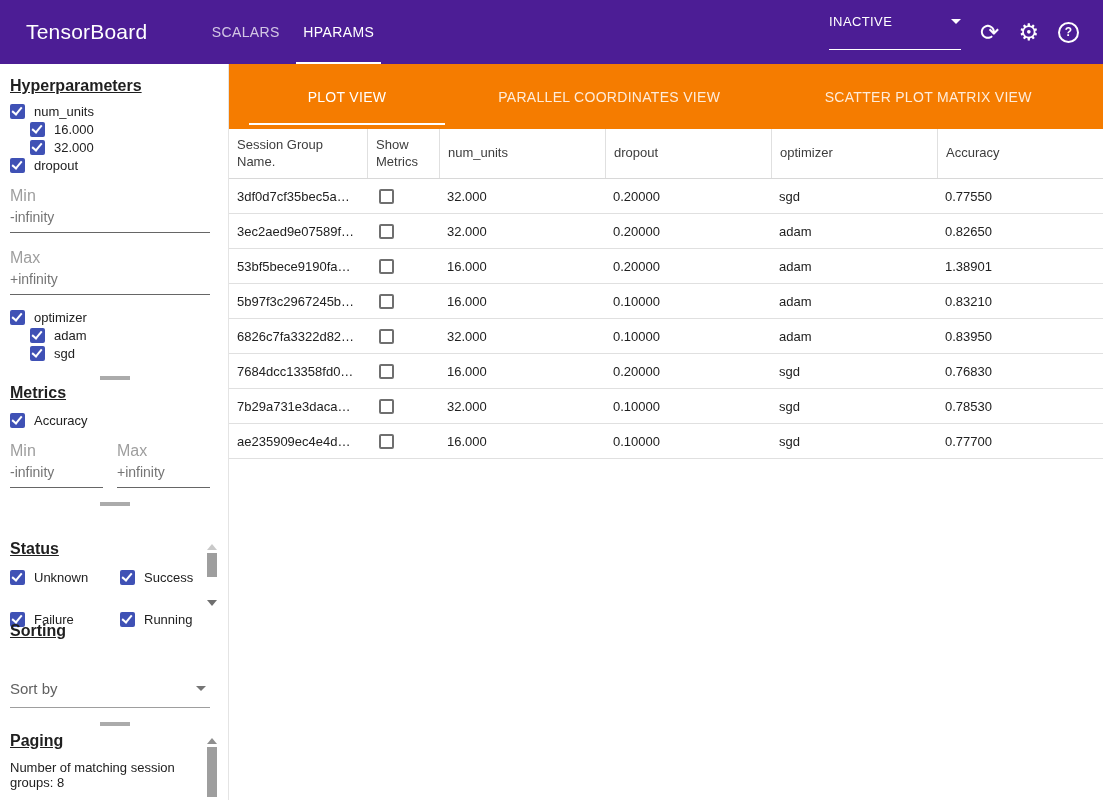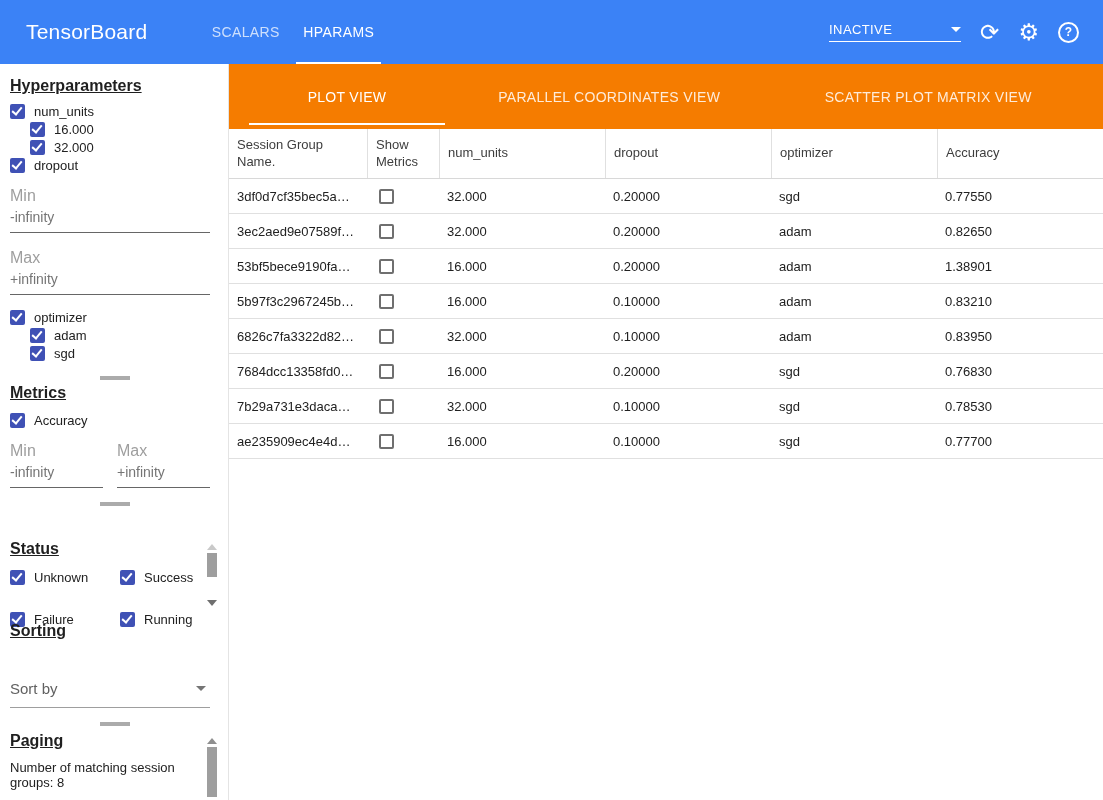--- a/index.html
+++ b/index.html
@@ -3,30 +3,30 @@
 <meta charset="utf-8">
 <style>
   * { box-sizing: border-box; margin: 0; padding: 0; }
   html, body {
     width: 1103px; height: 800px; overflow: hidden;
     font-family: "Liberation Sans", "DejaVu Sans", sans-serif;
     background: #fff;
   }
 
   
-  .topbar { height: 64px; background: #3b82f6; display: flex; align-items: stretch; color: #fff; justify-content: space-between; }
+  .topbar { height: 64px; background: #4c1d95; display: flex; align-items: stretch; color: #fff; justify-content: space-between; }
   .logo { margin-left: 26px; align-self: center; font-size: 21px; letter-spacing: .2px; }
   .nav-tabs { display: flex; margin-left: 52px; }
   .nav-tab { width: 93px; display: flex; align-items: center; justify-content: center;
     font-size: 14px; letter-spacing: .4px; color: rgba(255,255,255,.75); position: relative; cursor: pointer; }
   .nav-tab.active { color: #fff; }
   .nav-tab.active::after { content: ""; position: absolute; left: 4px; right: 4px; bottom: 0; height: 2px; background: #fff; }
   .topbar-right { margin-left: auto; display: flex; align-items: center; gap: 19px; padding-right: 24px; }
   .reload-select { width: 132px; display: flex; align-items: center; justify-content: space-between;
-    border-bottom: 1px solid #fff; padding-bottom: 4px; font-size: 13px; letter-spacing: .4px; cursor: pointer; }
+    border-bottom: 1px solid #fff; padding-bottom: 20px; font-size: 13px; letter-spacing: .4px; cursor: pointer; }
   .caret-white { width: 0; height: 0; border-left: 5px solid transparent; border-right: 5px solid transparent; border-top: 5px solid #fff; }
   .icon-btn { font-size: 23px; line-height: 1; cursor: pointer; color: #fff; }
   .help-circle { width: 21px; height: 21px; border-radius: 50%; border: 2px solid #fff;
     display: flex; align-items: center; justify-content: center; font-size: 12px; font-weight: bold; cursor: pointer; }
 
   
   .content { display: flex; height: 736px; }
   .sidebar { width: 229px; flex: none; border-right: 1px solid #e4e4e4; padding-left: 10px; overflow: hidden; }
   .main { flex: 1; display: flex; flex-direction: column; min-width: 0; }
 

